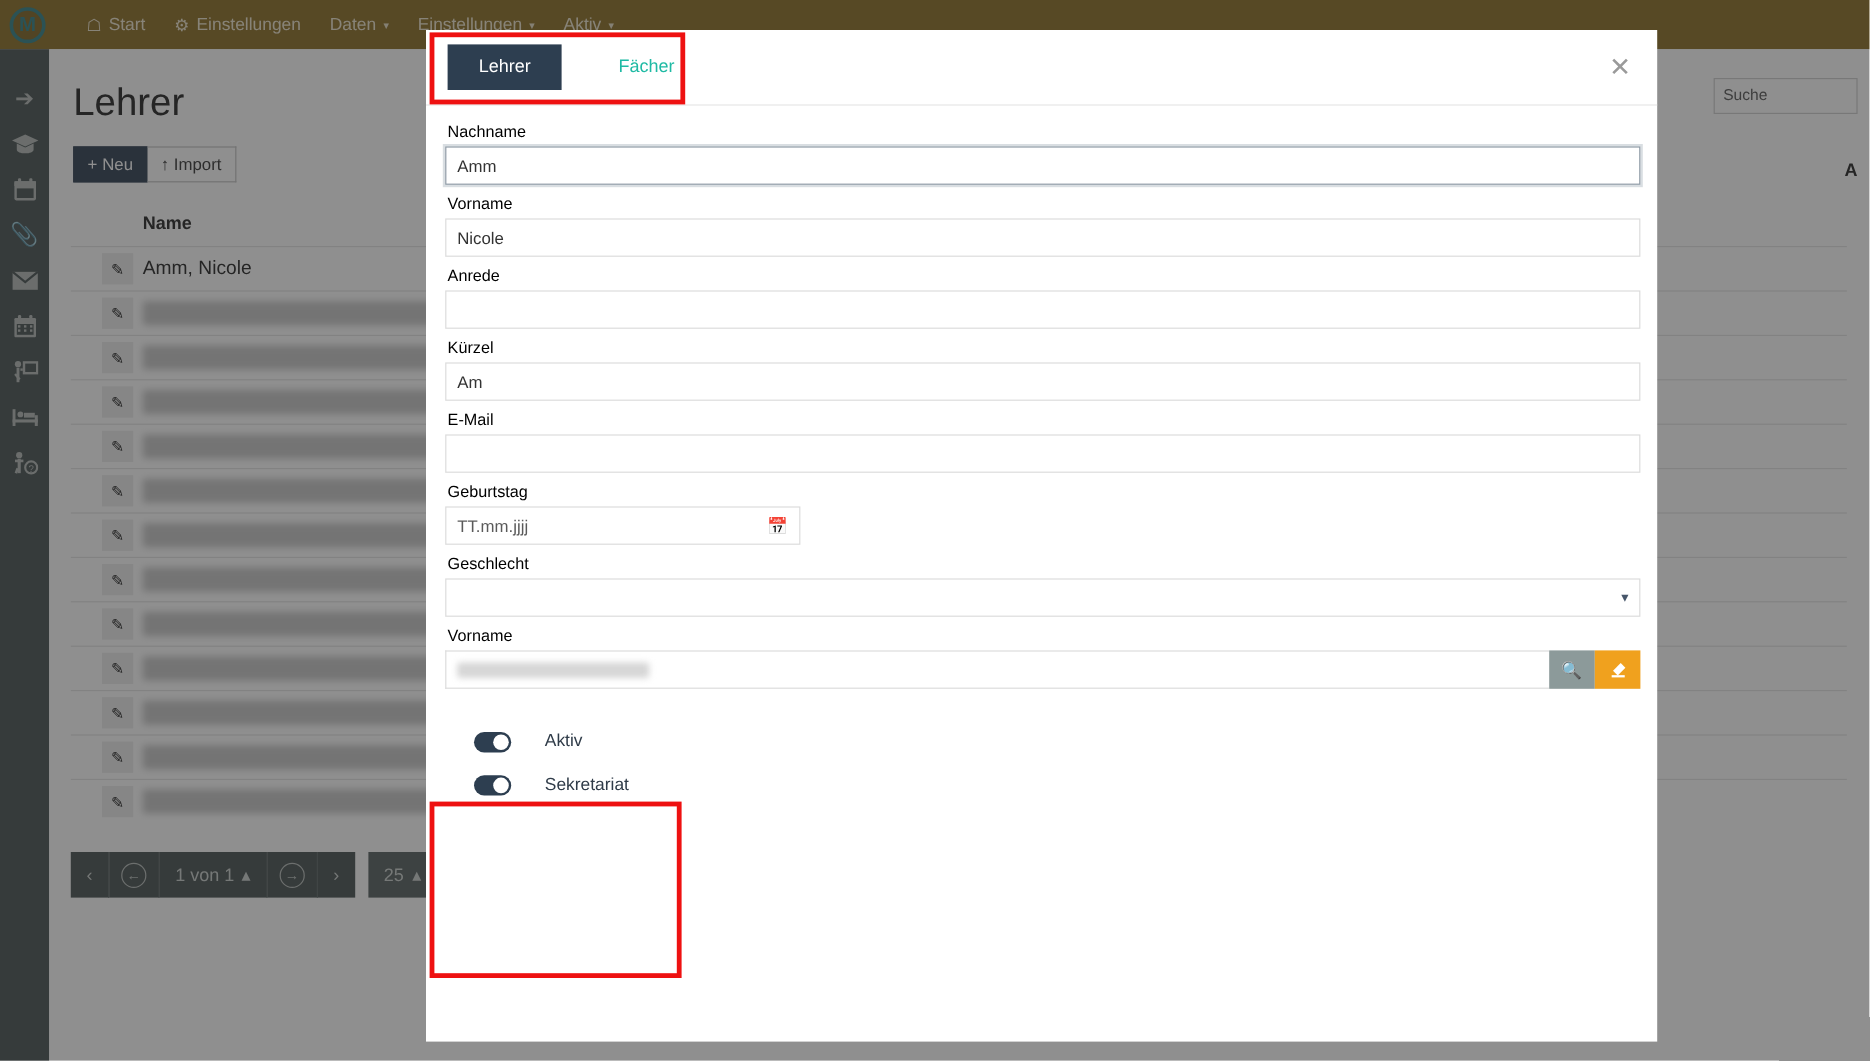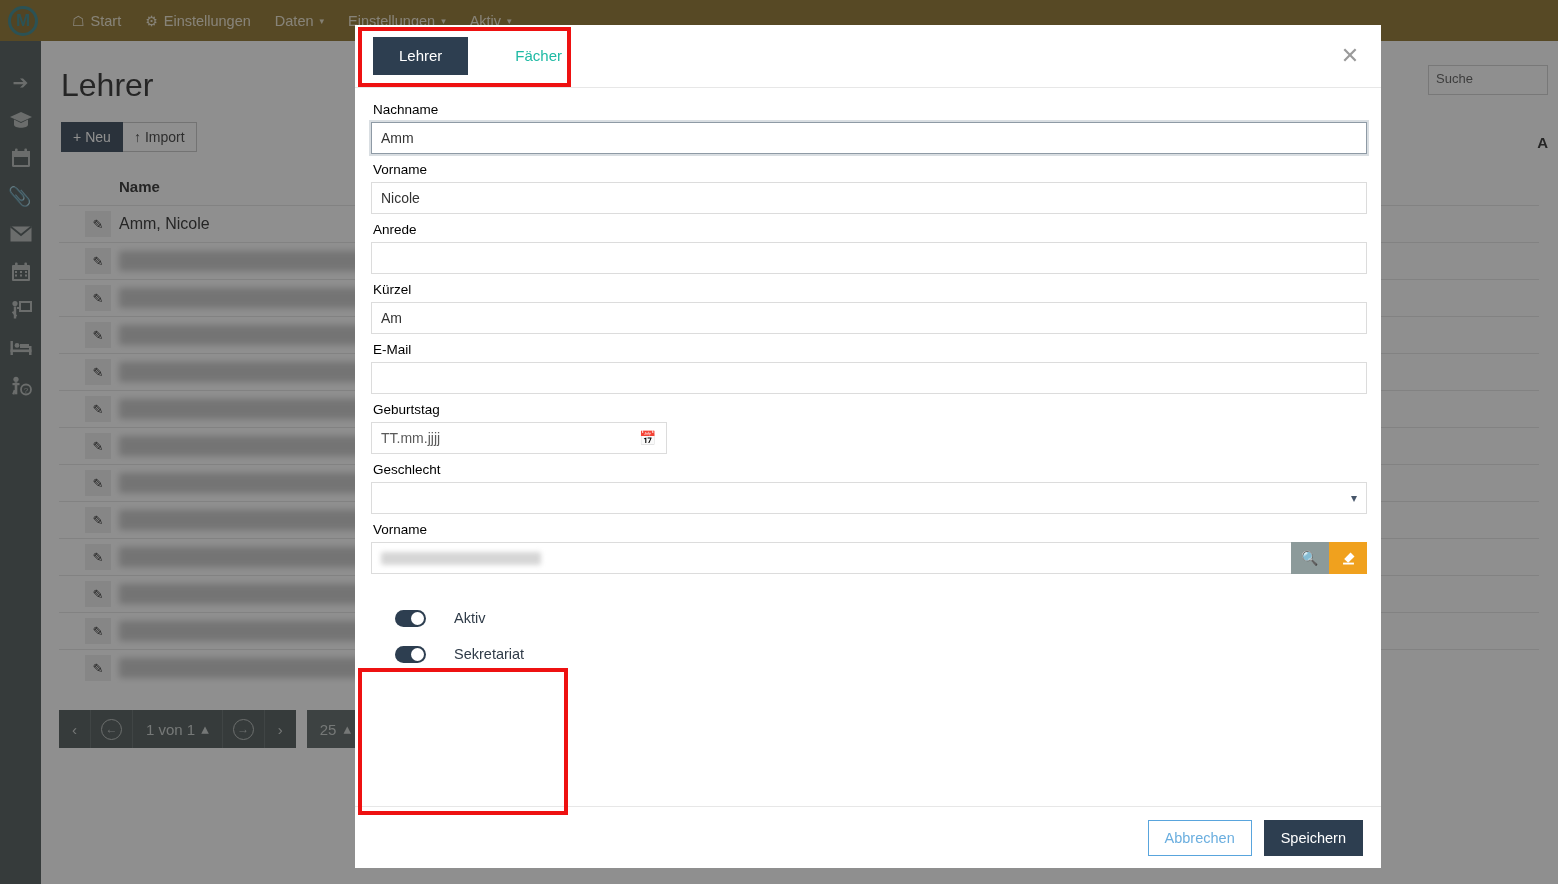--- a/index.html
+++ b/index.html
@@ -499,22 +499,18 @@
           <div class="sw"></div>
           <div class="toggle-label">Aktiv</div>
         </div>
         <div class="toggle-row">
           <div class="sw"></div>
           <div class="toggle-label">Sekretariat</div>
         </div>
       </div>
     </div>
 
-    <div class="modal-foot">
-      <div class="btn-cancel">Abbrechen</div>
-      <div class="btn-save">Speichern</div>
-    </div>
   </div>
 
   <div class="hl hl-tabs"></div>
   <div class="hl hl-toggles"></div>
 
 </div>
 
 </body></html>

